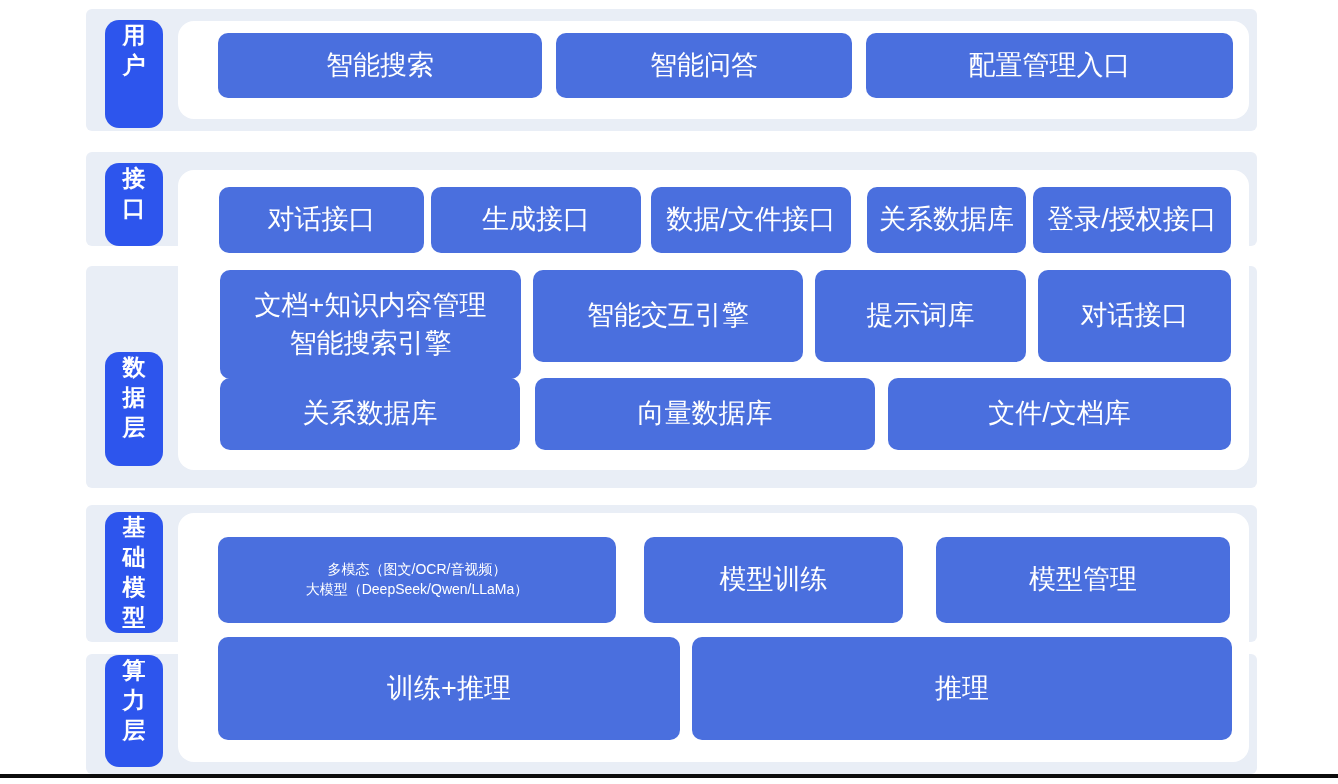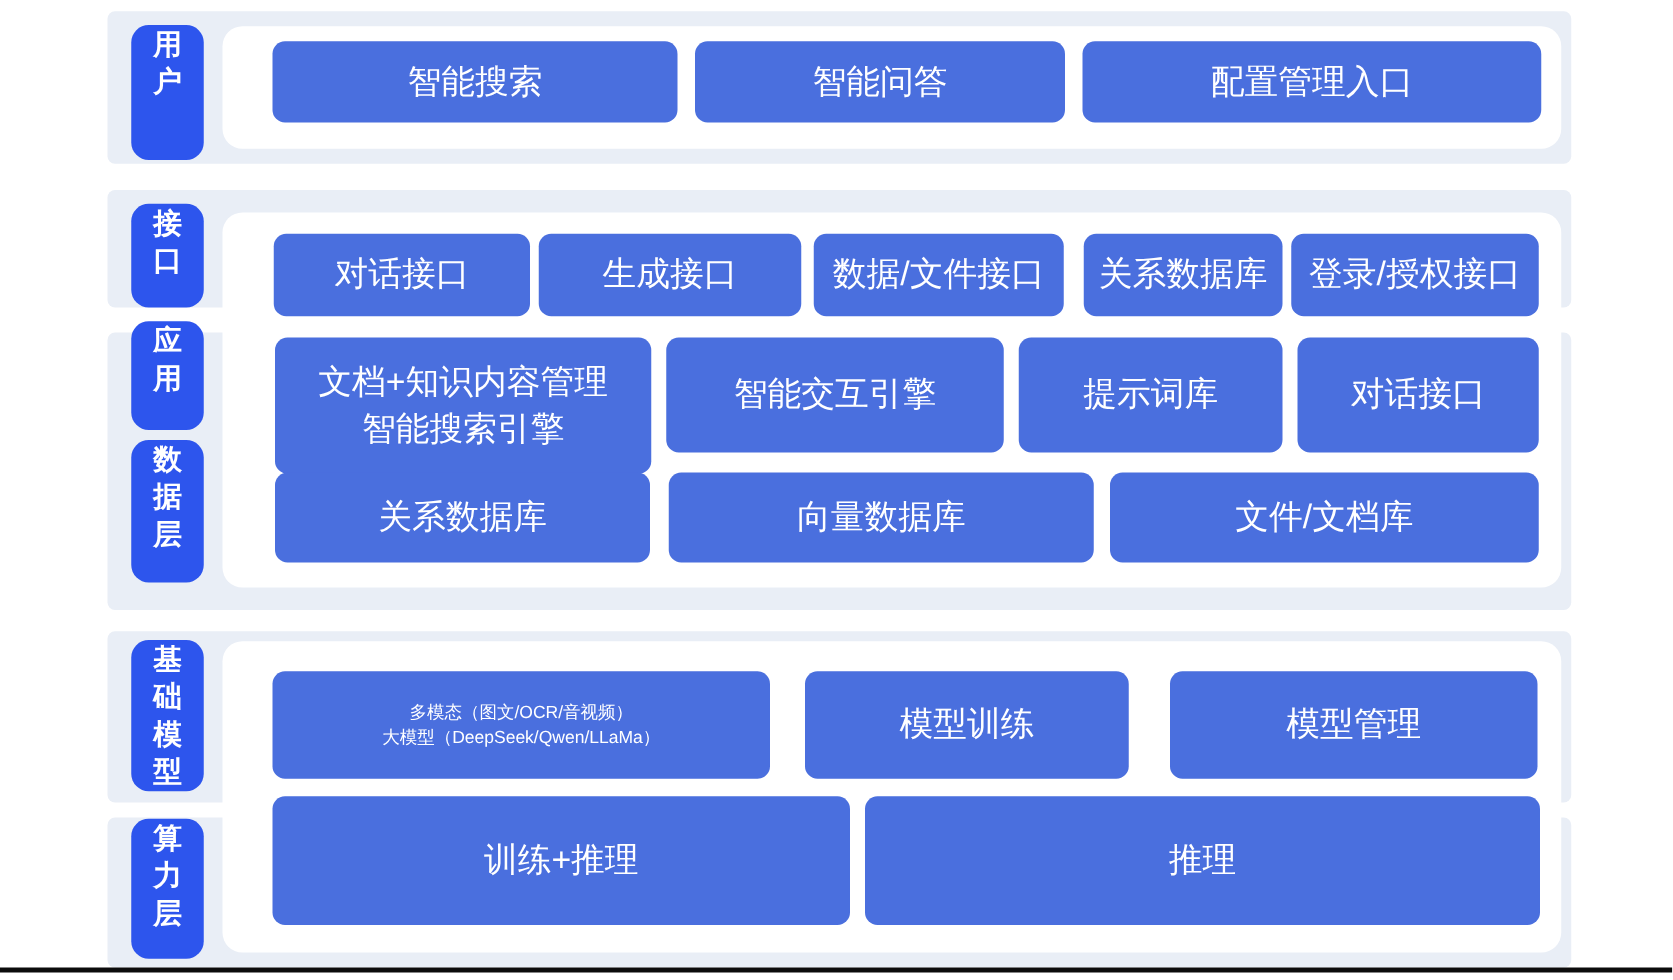--- a/index.html
+++ b/index.html
@@ -45,23 +45,20 @@
   <div class="panel" style="top:21px;height:98px"></div>
   <div class="panel" style="top:170px;height:300px"></div>
   <div class="panel" style="top:513px;height:249px"></div>
 
   <div class="vlabel" style="top:20px;height:108px">
     <span class="vtext">用户</span>
   </div>
   <div class="vlabel" style="top:163px;height:83px">
     <span class="vtext">接口</span>
   </div>
-  <div class="vlabel" style="top:257px;height:87px">
-    <span class="vtext">应用</span>
-  </div>
   <div class="vlabel" style="top:352px;height:114px">
     <span class="vtext">数据层</span>
   </div>
   <div class="vlabel" style="top:512px;height:121px">
     <span class="vtext">基础模型</span>
   </div>
   <div class="vlabel" style="top:655px;height:112px">
     <span class="vtext">算力层</span>
   </div>
 

